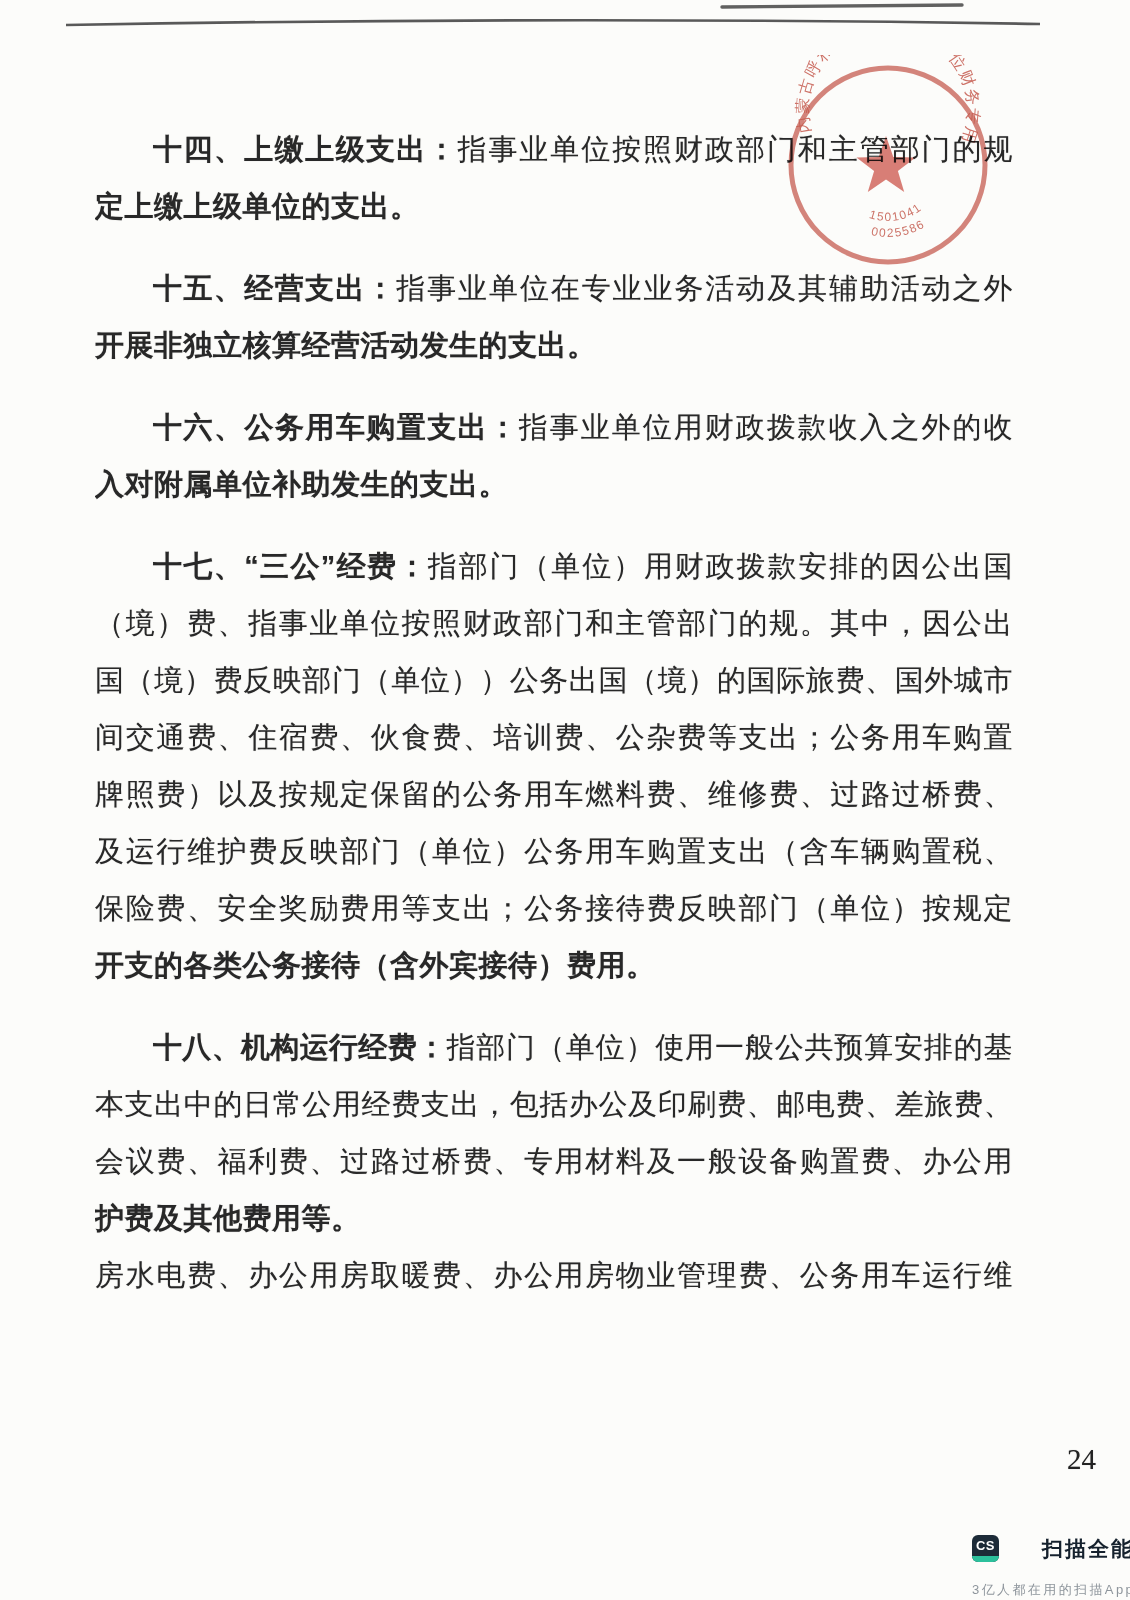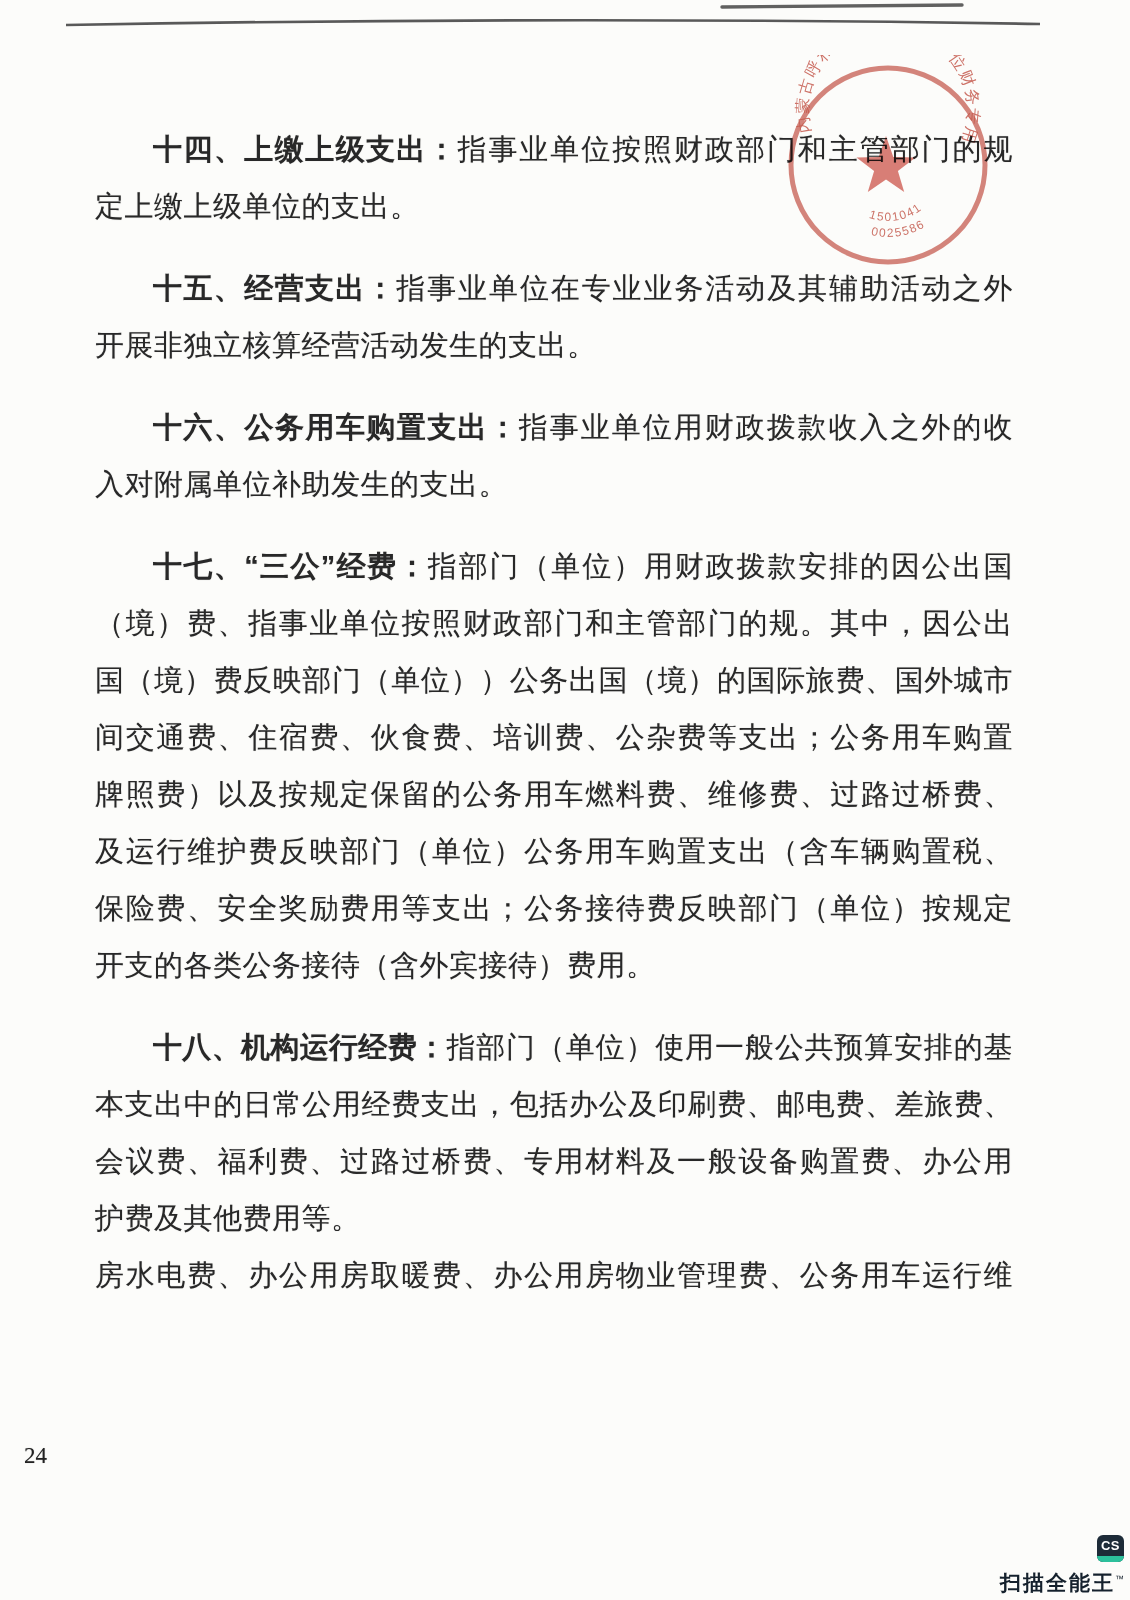--- a/index.html
+++ b/index.html
@@ -17,43 +17,42 @@
     text-shadow:0 0 1px rgba(40,40,40,.28);
   }
   .para{margin:0 0 25px 0;padding:0;}
   .line{
     height:57px;line-height:57px;font-size:29px;
     overflow:hidden;white-space:nowrap;
     text-align:justify;text-align-last:justify;
     letter-spacing:.5px;
   }
   .line.first{padding-left:58px;}
-  .line.last{text-align:left;text-align-last:left;}
+  .line.last{text-align:left;text-align-last:left;font-weight:bold;}
   .term{
     font-family:Liberation Sans, sans-serif;
     font-weight:700;letter-spacing:0;
   }
   
   .stamp{
     position:absolute;left:778px;top:55px;width:220px;height:220px;
     mix-blend-mode:multiply;opacity:.88;filter:blur(.4px);
     pointer-events:none;
   }
   
   .page-number{
     position:absolute;left:0;top:1443px;width:1096px;
-    text-align:left;font-size:23px;color:#222;
+    text-align:right;font-size:29px;color:#222;
     text-shadow:0 0 1px rgba(0,0,0,.3);
-    margin-left:24px;
   }
   .watermark{
     position:absolute;left:972px;top:1535px;width:152px;
     font-family:"Liberation Sans","DejaVu Sans",sans-serif;
   }
-  .wm-row{display:flex;align-items:flex-end;gap:7px;flex-direction:column;}
+  .wm-row{display:flex;align-items:flex-start;gap:7px;}
   .wm-icon{
     position:relative;width:27px;height:27px;border-radius:6px;
     background:#1d2b38;flex:0 0 auto;overflow:hidden;
   }
   .wm-icon .cs{
     position:absolute;left:0;top:1px;width:100%;height:20px;line-height:20px;
     text-align:center;color:#fff;font-weight:700;font-size:13px;letter-spacing:.5px;
   }
   .wm-icon .strip{position:absolute;left:0;bottom:0;width:100%;height:6px;background:#2cc09c;}
   .wm-name{

